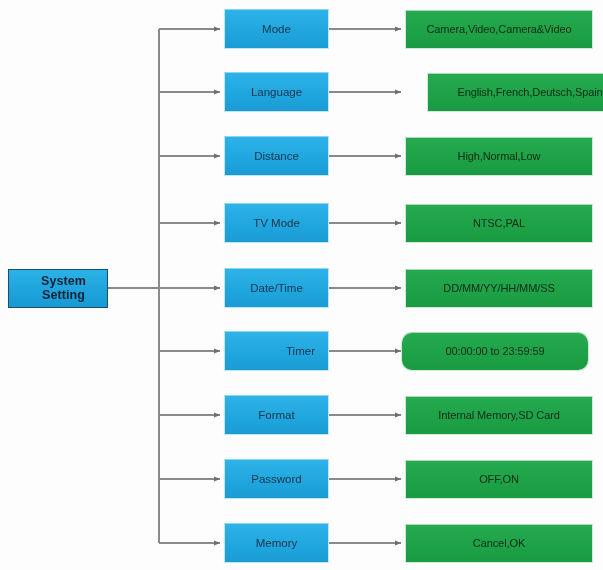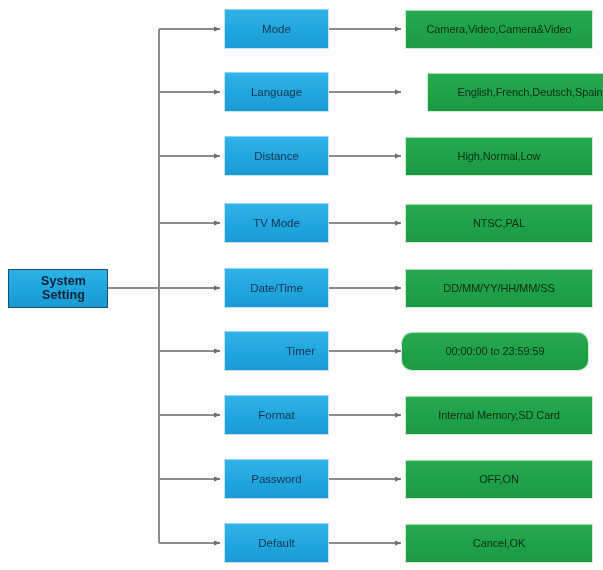--- a/index.html
+++ b/index.html
@@ -126,21 +126,21 @@
   <div class="node node-menu" style="left:224px; top:331px; width:105px; height:40px;padding-left:48px;">
     <span>Timer</span>
   </div>
   <div class="node node-menu" style="left:224px; top:459px; width:105px; height:40px;">
     <span>Password</span>
   </div>
   <div class="node node-menu" style="left:224px; top:395px; width:105px; height:40px;">
     <span>Format</span>
   </div>
   <div class="node node-menu" style="left:224px; top:523px; width:105px; height:40px;">
-    <span>Default</span>
+    <span>Memory</span>
   </div>
 
   <div class="node node-value" style="left:405px; top:10px; width:188px; height:39px;">
     <span>Camera,Video,Camera&amp;Video</span>
   </div>
   <div class="node node-value" style="left:427px; top:73px; width:196px; height:39px;padding-left:10px;">
     <span>English,French,Deutsch,Spain</span>
   </div>
   <div class="node node-value" style="left:405px; top:137px; width:188px; height:39px;">
     <span>High,Normal,Low</span>

